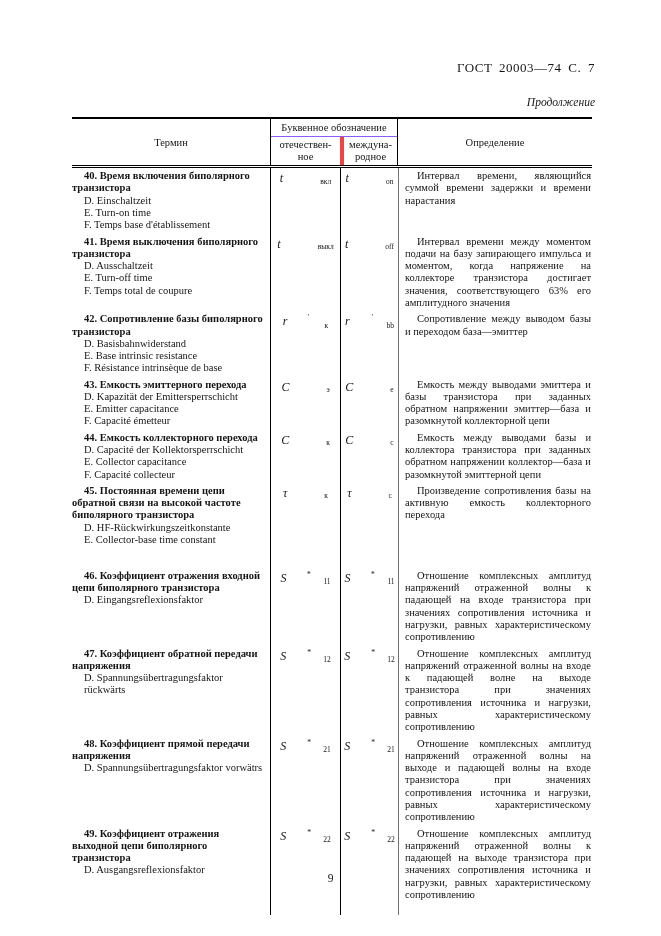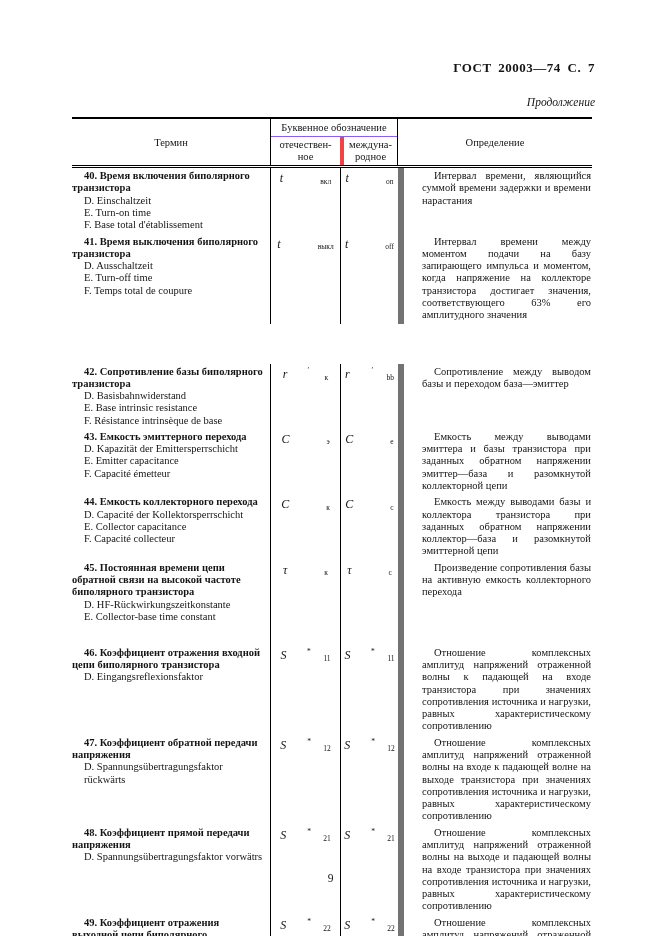--- a/index.html
+++ b/index.html
@@ -4,21 +4,21 @@
 <style>
   * { box-sizing: border-box; }
   html,body { margin:0; padding:0; }
   body {
     width:661px; height:936px; background:#ffffff;
     font-family:"Liberation Serif", serif; color:#151515;
     -webkit-font-smoothing:antialiased;
   }
   .page { position:relative; width:661px; height:936px; background:#fff; overflow:hidden; }
 
-  .doc-header { position:absolute; top:60px; right:66px; font-weight:bold; font-size:13px; letter-spacing:.5px; word-spacing:3px; }
+  .doc-header { position:absolute; top:60px; right:66px; font-weight:normal; font-size:13px; letter-spacing:.5px; word-spacing:3px; }
   .continuation { position:absolute; top:96px; right:66px; font-style:italic; font-size:11.5px; }
 
   .gtable { position:absolute; left:72px; top:117px; width:520px; border-top:2px solid #000; font-size:10.5px; }
 
   
   .thead { display:flex; align-items:stretch; border-bottom:3px double #000; min-height:46px; }
   .th-term  { width:198px; display:flex; align-items:center; justify-content:center; text-align:center; }
   .th-letter{ width:128px; border-left:1px solid #000; border-right:1px solid #000; display:flex; flex-direction:column; }
   .th-letter-top { border-bottom:1px solid #8b5cf6; text-align:center; padding:3px 2px; }
   .th-letter-sub { display:flex; flex:1; }
@@ -26,26 +26,26 @@
   .th-intl { width:57px; border-left:4px solid #ef4444; display:flex; align-items:center; justify-content:center; text-align:center; white-space:pre-line; line-height:1.15; padding:2px 0; }
   .th-def  { flex:1; display:flex; align-items:center; justify-content:center; text-align:center; }
 
   
   .rows { display:flex; flex-direction:column; min-height:692px;align-items:center; }
   .trow { display:flex; align-items:stretch; }
   .trow:last-child { flex:1; }
   .c-term { width:198px; padding:2px 4px 2px 0; line-height:1.17; }
   .c-dom  { width:70px;  border-left:1px solid #000; text-align:center; padding-top:4px; }
   .c-intl { width:58px;  border-left:1px solid #000; text-align:center; padding-top:4px; }
-  .c-def  { width:194px; border-left:6px solid #737373; padding:2px 1px 2px 18px; text-align:justify; text-indent:12px; line-height:1.17; }
+  .c-def  { width:194px; border-left:1px solid #737373; padding:2px 1px 2px 6px; text-align:justify; text-indent:12px; line-height:1.17; }
 
   
   .trow:nth-child(1)  { min-height:60px; }
   .trow:nth-child(2)  { min-height:73px; }
-  .trow:nth-child(3)  { min-height:64px;margin-top:40px; }
+  .trow:nth-child(3)  { min-height:64px; }
   .trow:nth-child(4)  { min-height:48px; }
   .trow:nth-child(5)  { min-height:48px; }
   .trow:nth-child(6)  { min-height:85px; }
   .trow:nth-child(7)  { min-height:73px; }
   .trow:nth-child(8)  { min-height:73px; }
   .trow:nth-child(9)  { min-height:73px; }
   .trow:nth-child(10) { min-height:89px; }
 
   .term-title { font-weight:bold; text-indent:12px; }
   .lang { padding-left:12px; }
@@ -81,21 +81,21 @@
       </div>
       <div class="th-def">Определение</div>
     </div>
     <div class="rows" id="rows">
   <div class="trow">
     <div class="c-term">
       <div class="term-title">40. Время включения биполярного транзистора</div>
       <div class="langs">
               <div class="lang">D. Einschaltzeit</div>
               <div class="lang">E. Turn-on time</div>
-              <div class="lang">F. Base total d'établissement</div>
+              <div class="lang">F. Temps base d'établissement</div>
             </div>
     </div>
     <div class="c-dom">
       <span class="sym">
               <span class="base">t</span>
               <span class="stack">
                 <span class="sb">вкл</span>
               </span>
             </span>
     </div>

